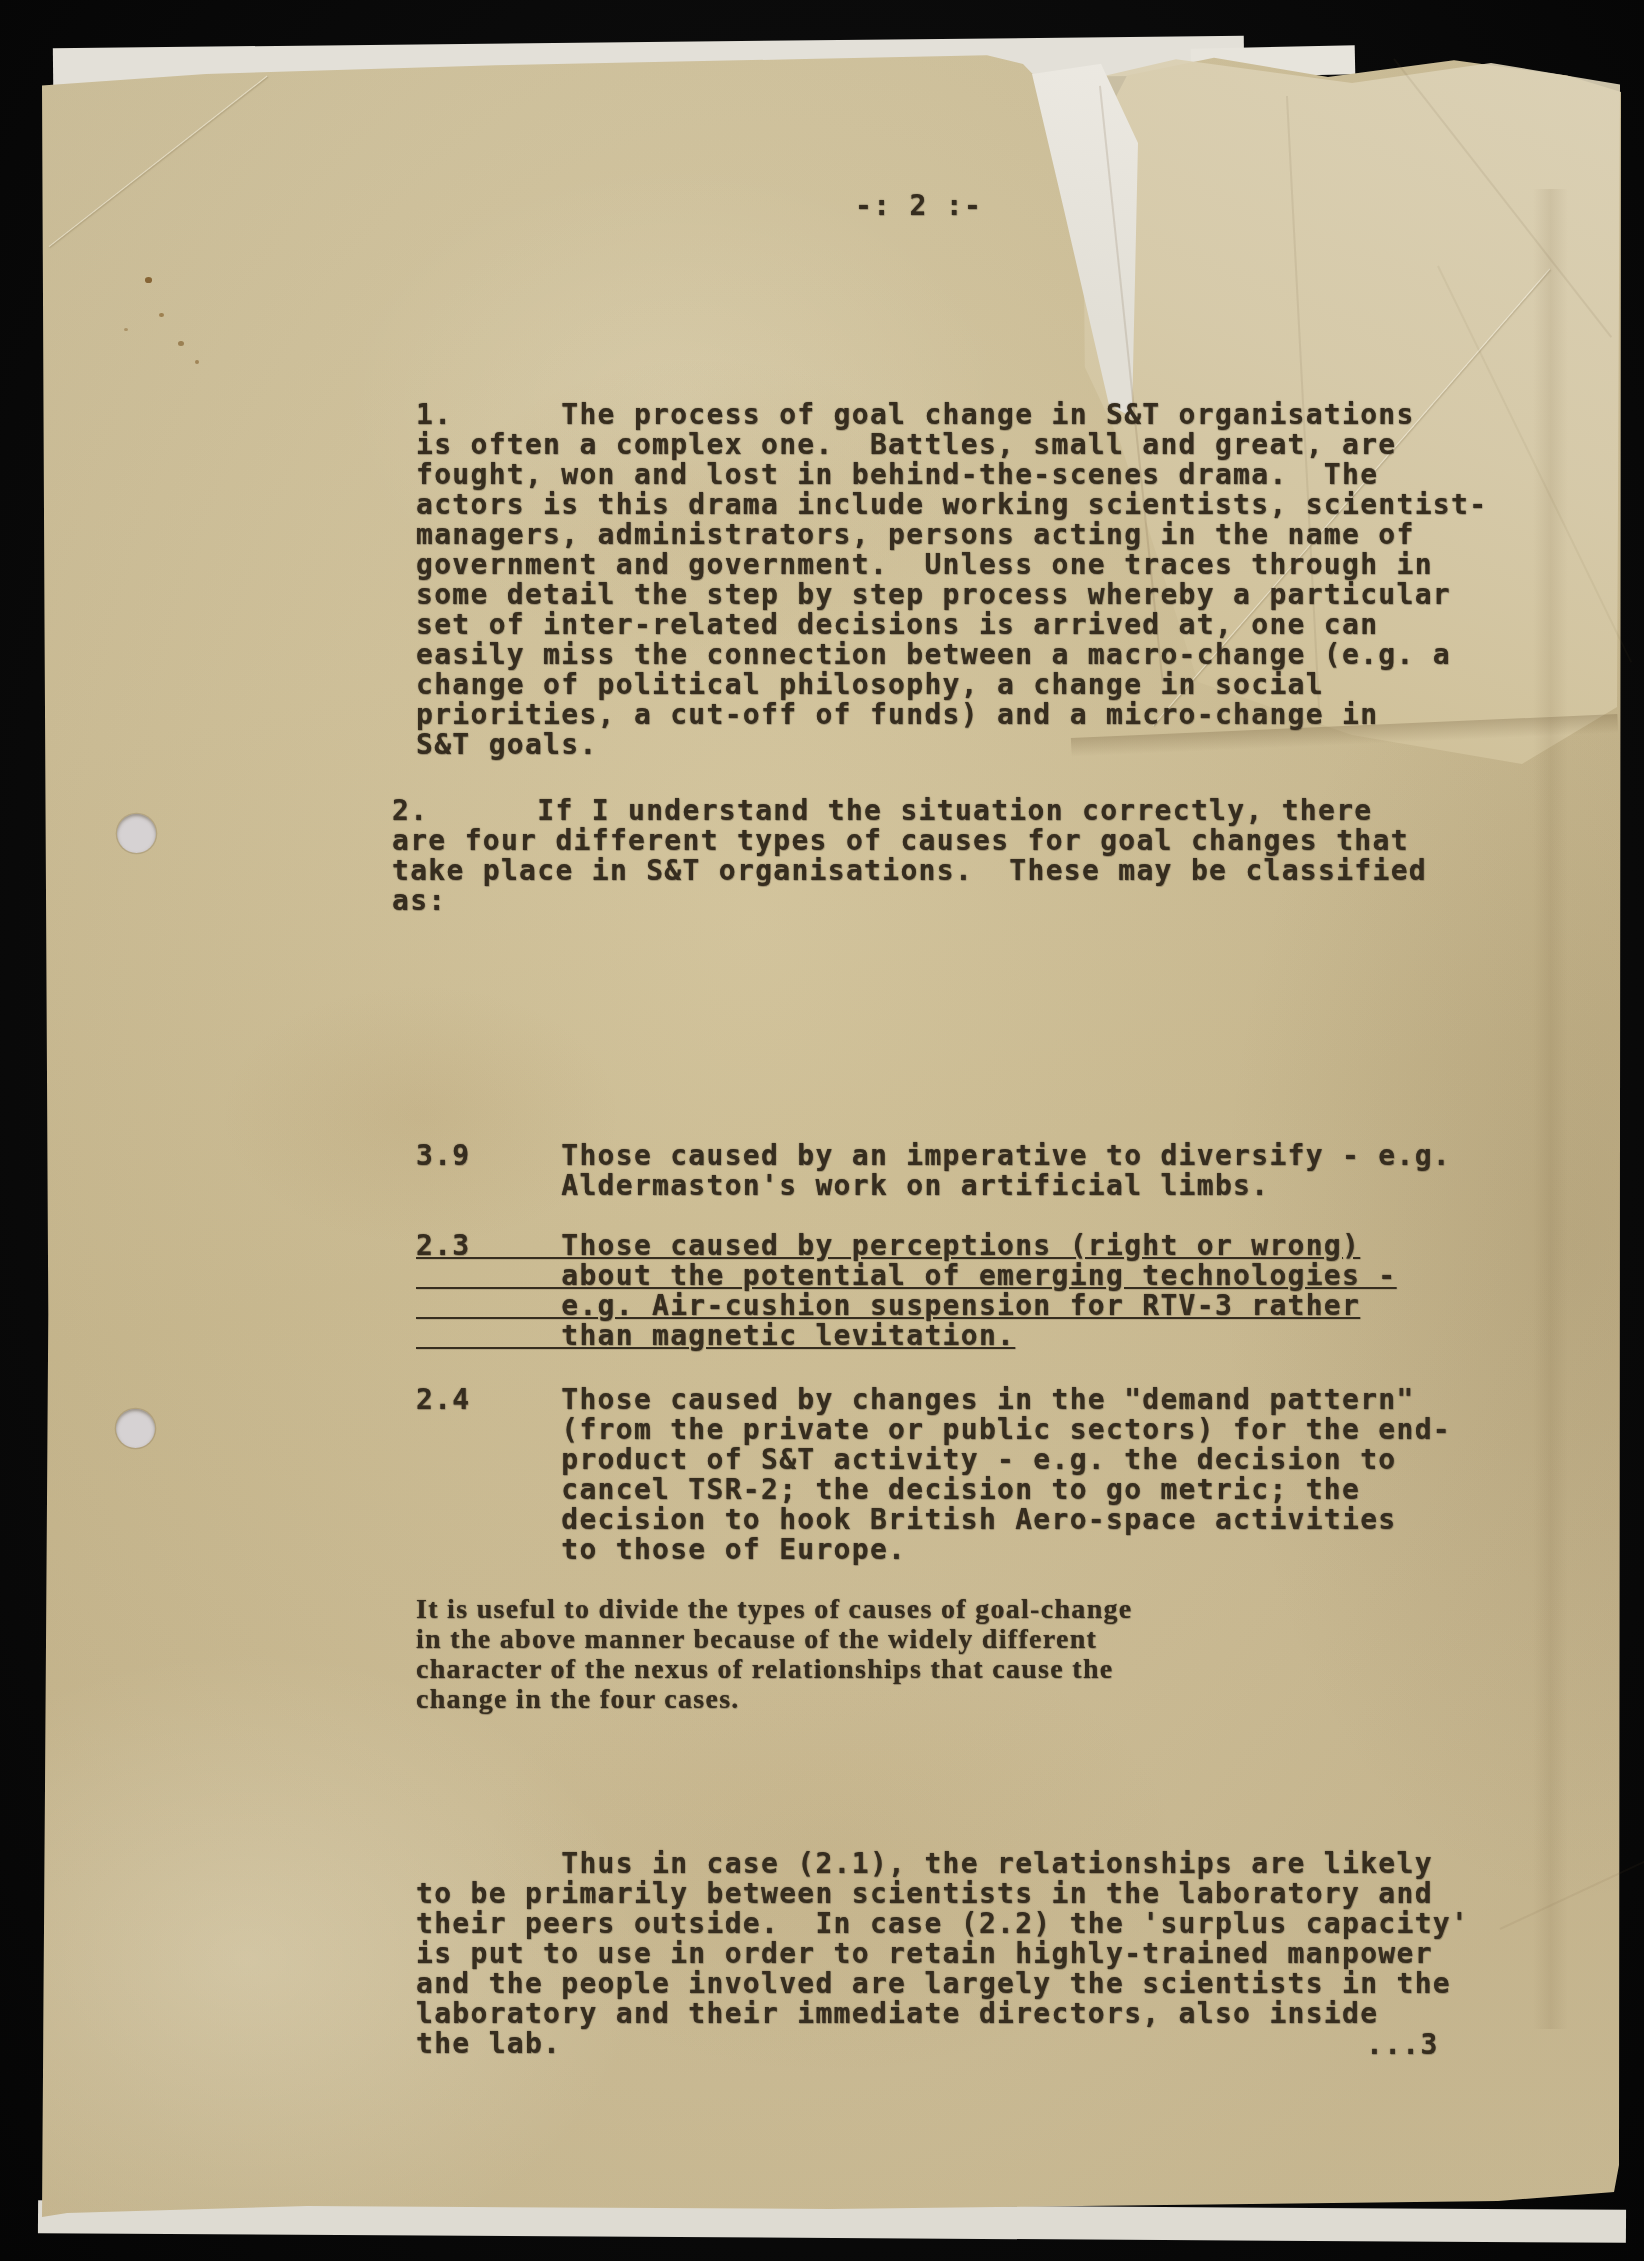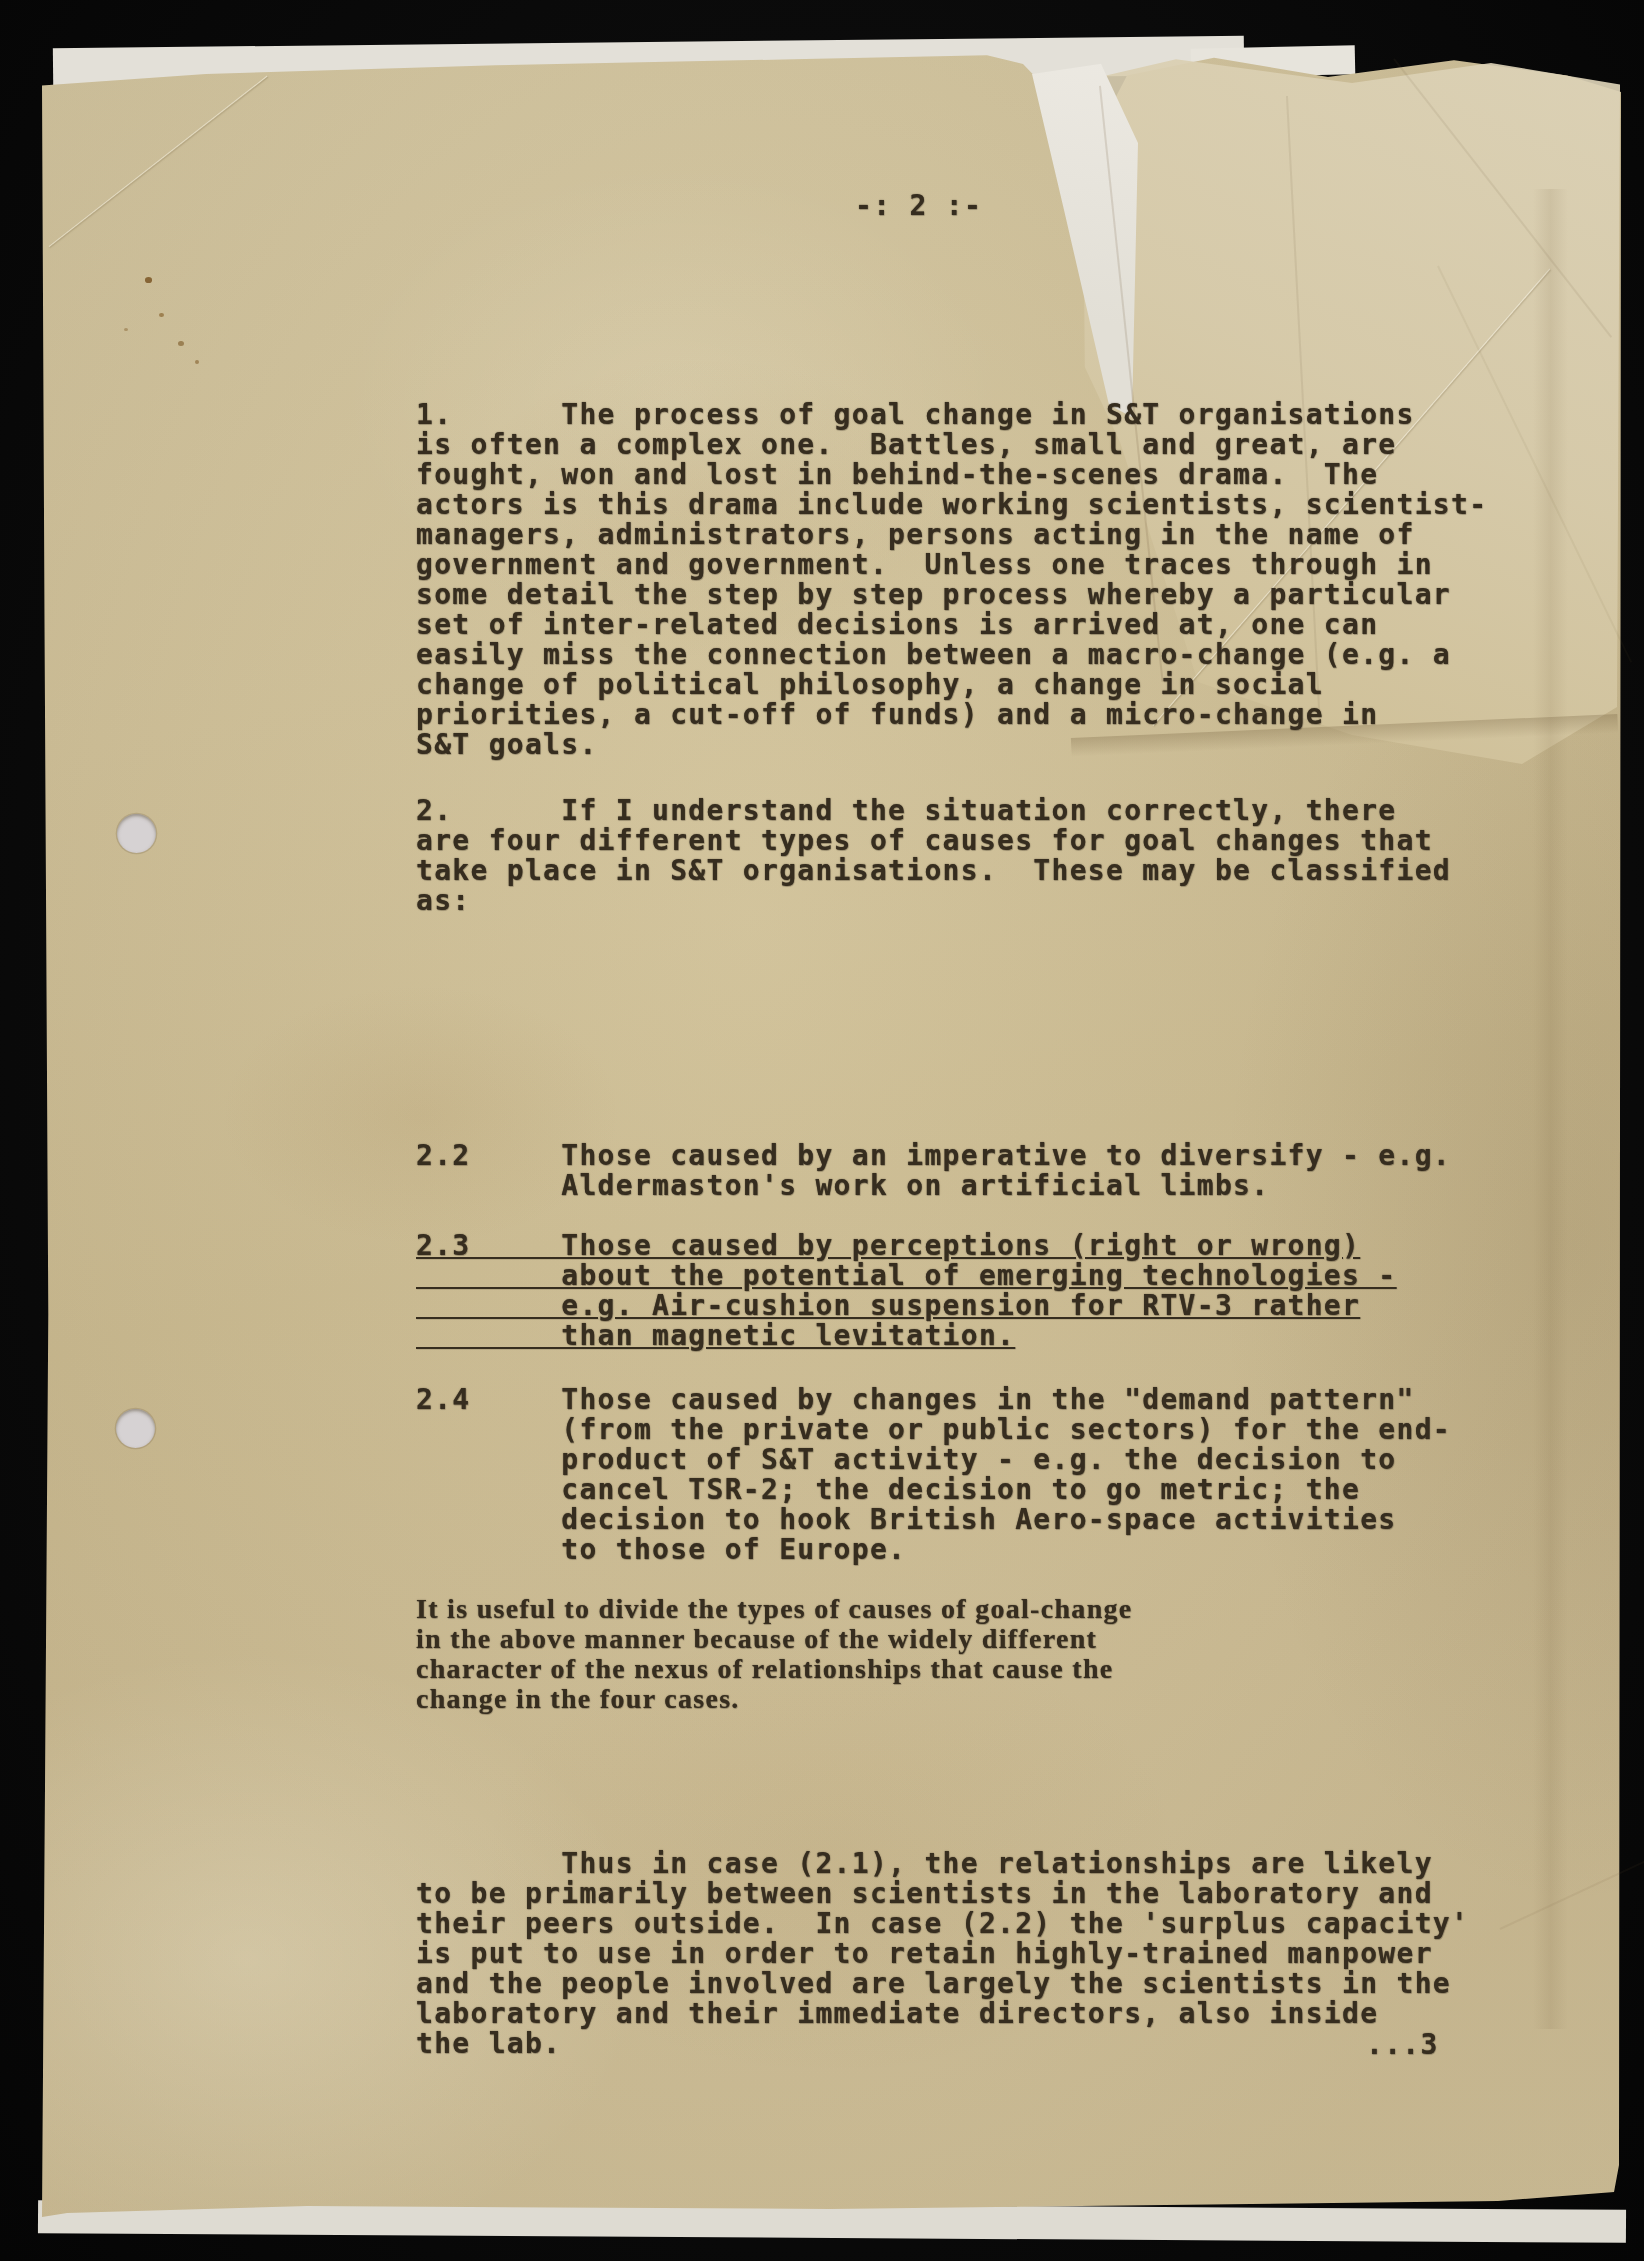--- a/index.html
+++ b/index.html
@@ -82,21 +82,21 @@
   #speck-5{left:124px;top:328px;width:3.8px;height:3.2px;background:rgba(130,95,45,.45);}
   
   .tw{
     position:absolute;white-space:pre;
     font-size:28px;line-height:30px;letter-spacing:1.3px;font-weight:700;
     color:#362d1f;text-shadow:0 0 1.3px rgba(53,44,32,.75), 0.6px 0.6px 0 rgba(53,44,32,.22);
   }
   #page-header{left:855px;top:191px;}
   #para-intro{left:416px;top:270px;}
   #para-1{left:416px;top:400px;}
-  #para-2{left:416px;top:796px;}
+  #para-2{left:392px;top:796px;}
   #item-2-1{left:416px;top:952px;}
   #item-2-2{left:416px;top:1141px;}
   #item-2-3{left:416px;top:1231px;text-decoration:underline;}
   #item-2-4{left:416px;top:1385px;}
   #para-3{left:416px;top:1594px;font-family:Liberation Serif, serif;}
   #para-4{left:416px;top:1849px;}
   #page-footer{left:1366px;top:2030px;}
 </style>
 </head>
 <body>
@@ -141,21 +141,21 @@
 some detail the step by step process whereby a particular
 set of inter-related decisions is arrived at, one can
 easily miss the connection between a macro-change (e.g. a
 change of political philosophy, a change in social
 priorities, a cut-off of funds) and a micro-change in
 S&amp;T goals.</div>
   <div class="tw" id="para-2">2.      If I understand the situation correctly, there
 are four different types of causes for goal changes that
 take place in S&amp;T organisations.  These may be classified
 as:</div>
-  <div class="tw" id="item-2-2">2.2     Those caused by an imperative to diversify - e.g.
+  <div class="tw" id="item-2-2">3.9     Those caused by an imperative to diversify - e.g.
         Aldermaston's work on artificial limbs.</div>
   <div class="tw" id="item-2-3">2.3     Those caused by perceptions (right or wrong)
         about the potential of emerging technologies -
         e.g. Air-cushion suspension for RTV-3 rather
         than magnetic levitation.</div>
   <div class="tw" id="item-2-4">2.4     Those caused by changes in the "demand pattern"
         (from the private or public sectors) for the end-
         product of S&amp;T activity - e.g. the decision to
         cancel TSR-2; the decision to go metric; the
         decision to hook British Aero-space activities

